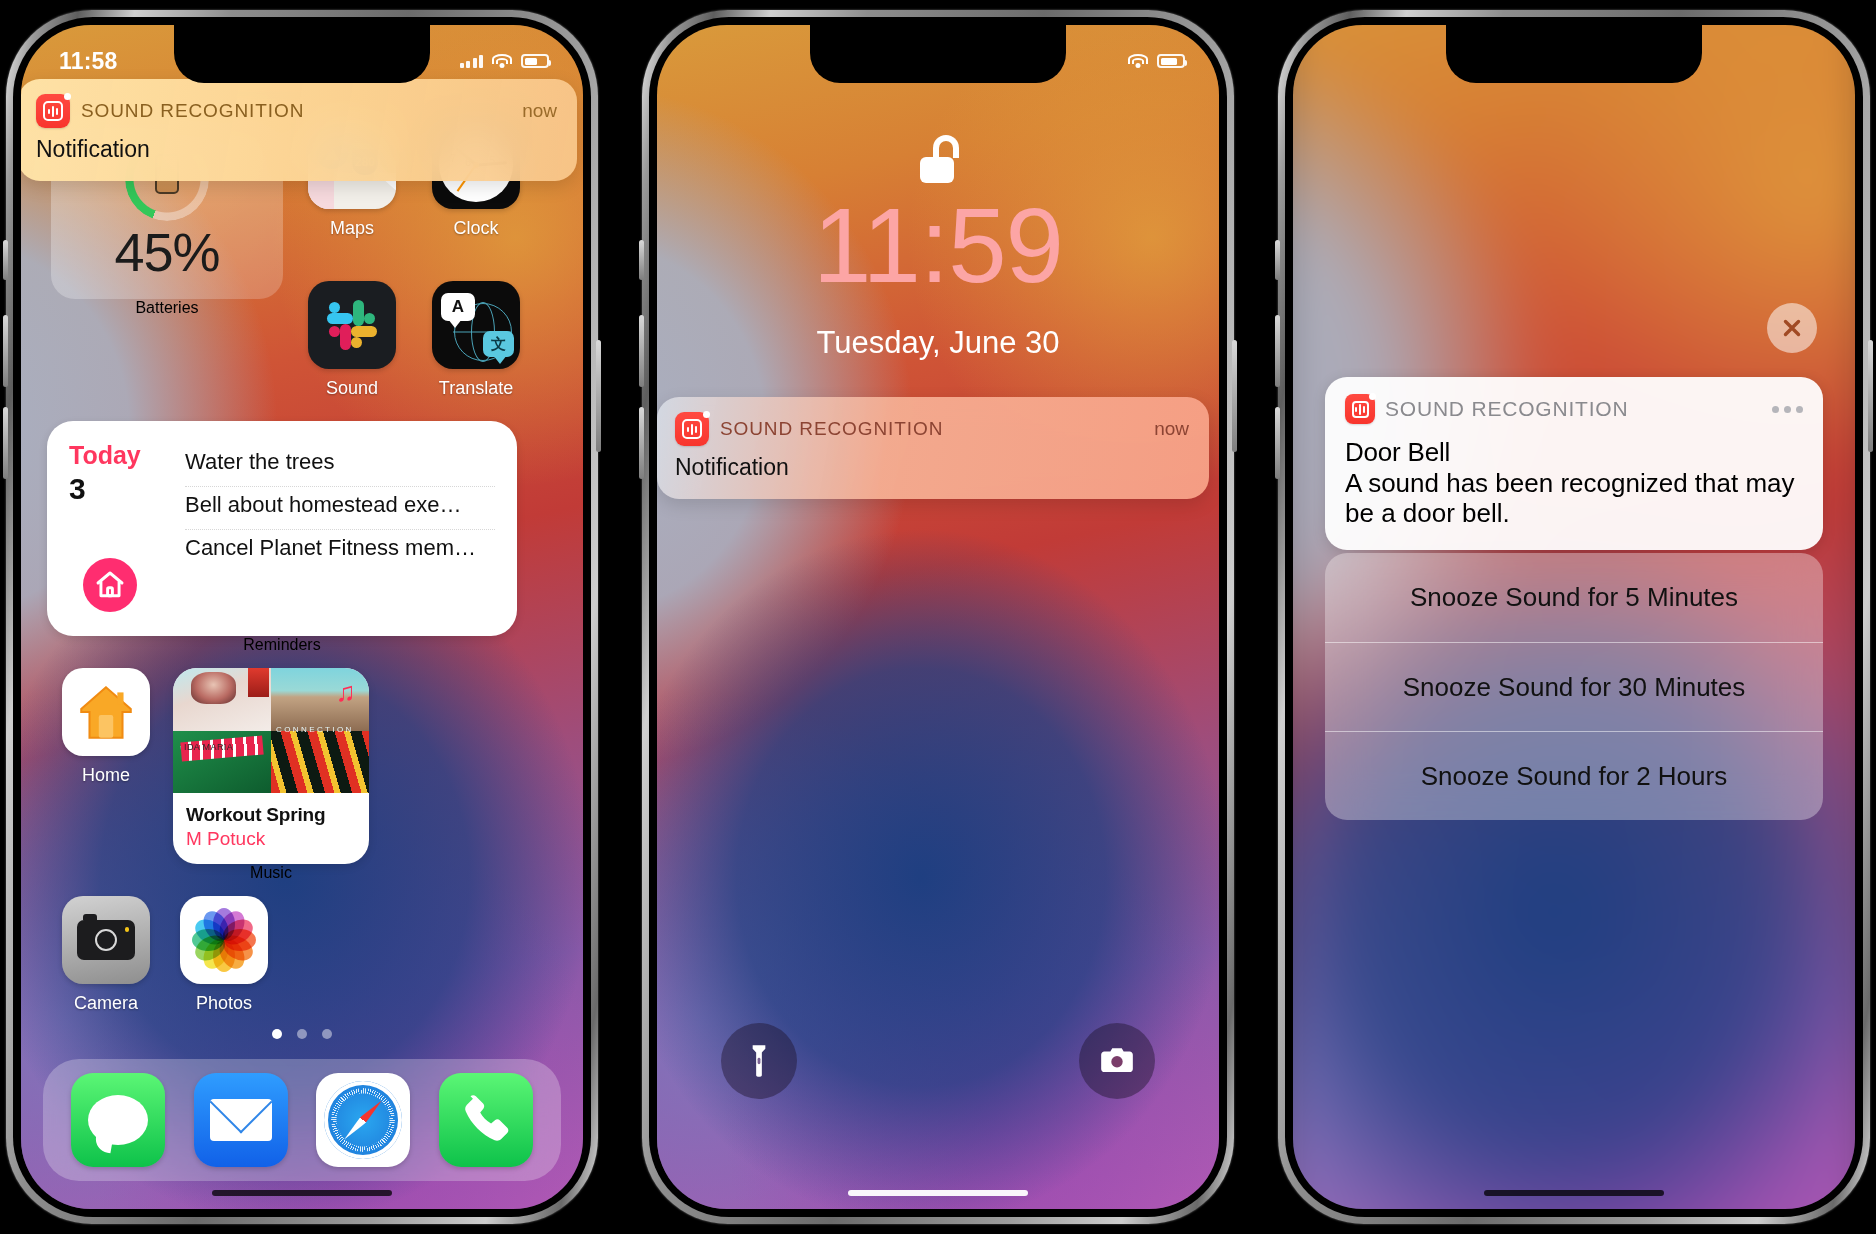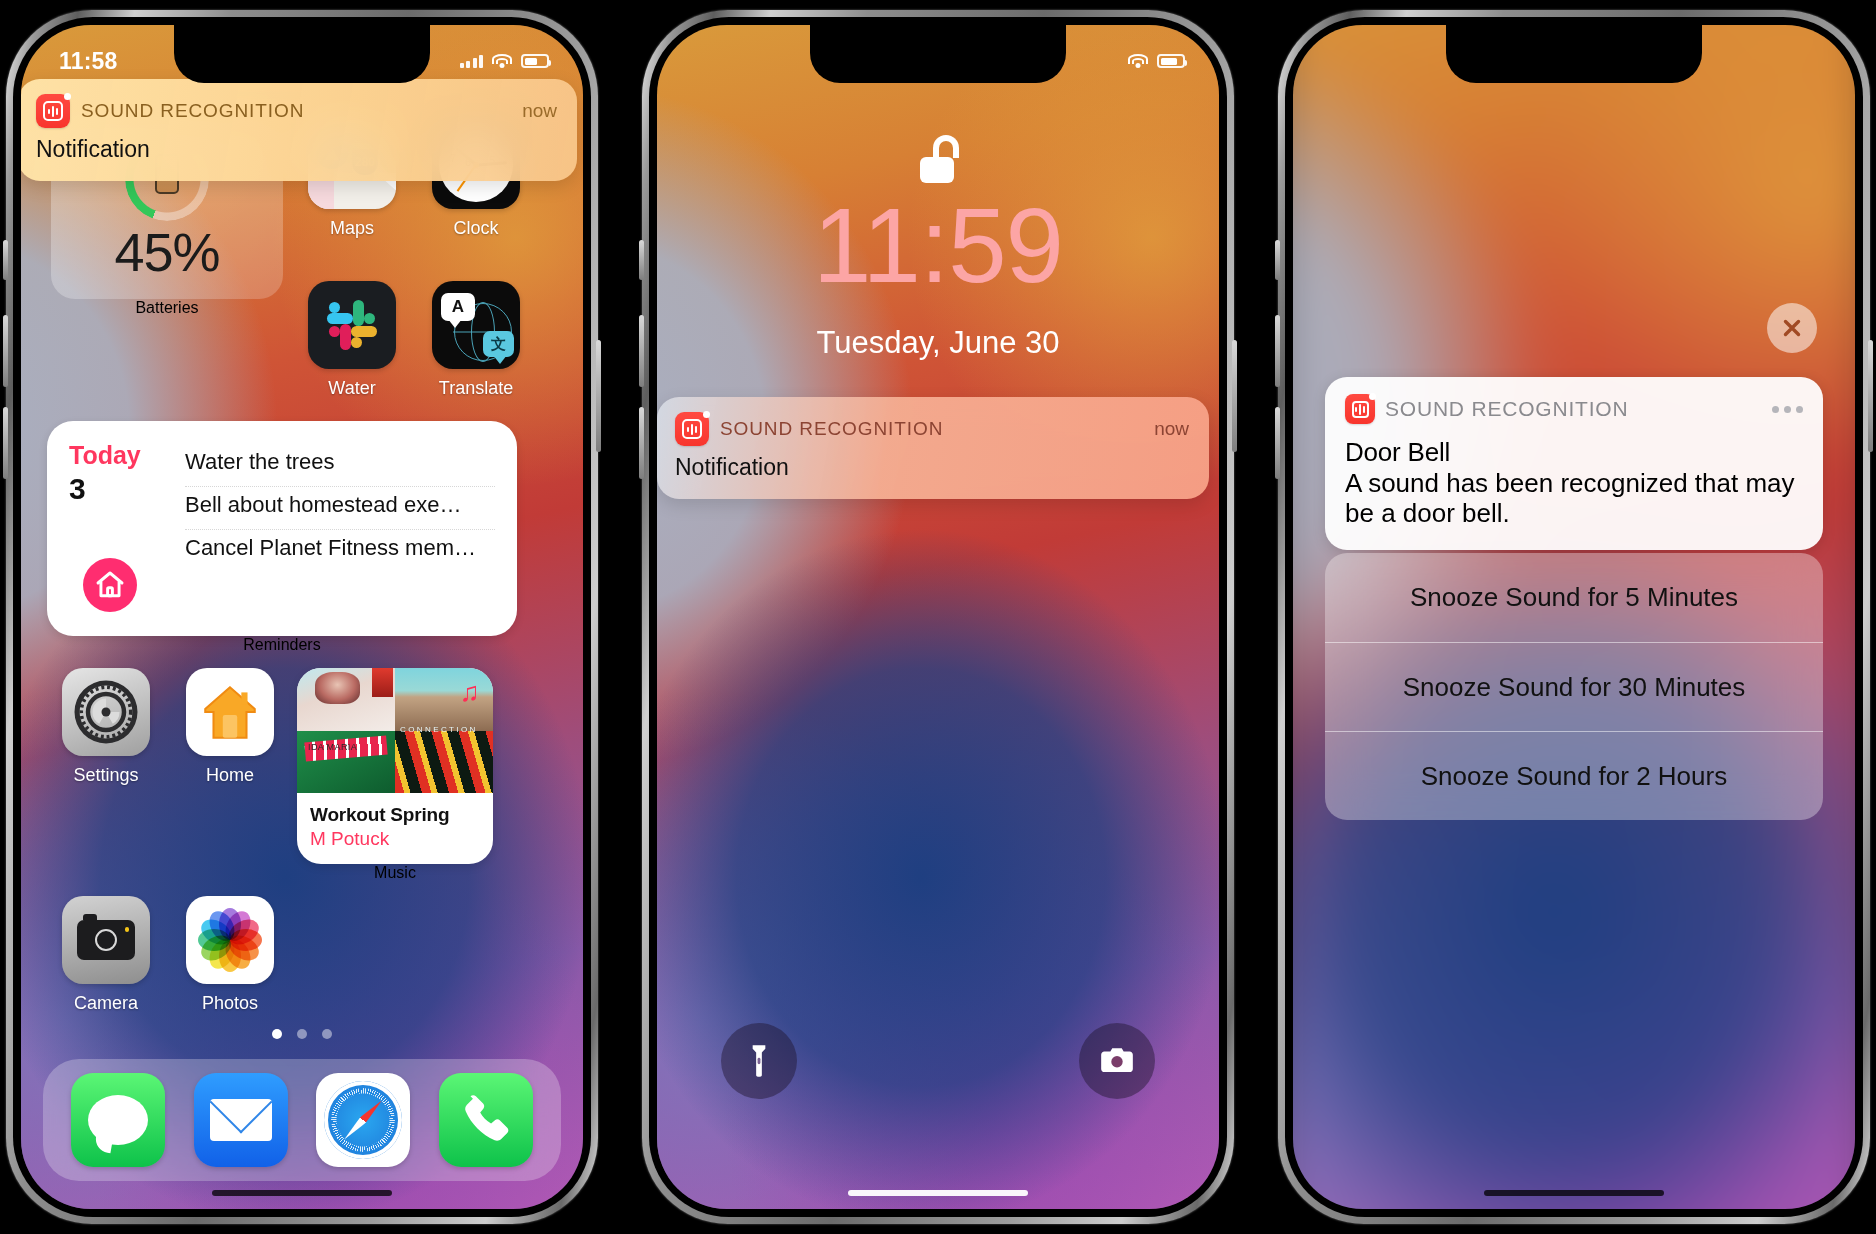--- a/index.html
+++ b/index.html
@@ -429,21 +429,21 @@
                     <b class="sl-a"></b>
                     <b class="sl-b"></b>
                     <b class="sl-c"></b>
                     <b class="sl-d"></b>
                 <b class="sl-e"></b>
                     <b class="sl-f"></b>
                     <b class="sl-g"></b>
                     <b class="sl-h"></b>
                   </div>
               </div>
-              <div class="lbl">Water</div>
+              <div class="lbl">Sound</div>
             </div>
             <div class="cell">
               <div class="ico i-trans">
                 <div class="globe"></div>
                 <div class="bub1">A</div>
                 <div class="bub2">文</div>
               </div>
               <div class="lbl">Translate</div>
             </div>
           </div>
@@ -466,34 +466,20 @@
                 <div class="sep"></div>
                 <div class="task">Bell about homestead exe…</div>
                 <div class="sep"></div>
                 <div class="task">Cancel Planet Fitness mem…</div>
               </div>
             </div>
             <div class="lbl">Reminders</div>
           </div>
 
           <div class="row" style="gap:6px;margin-top:14px;align-items:flex-start;">
-            <div class="cell">
-              <div class="ico i-set">
-                <svg viewBox="0 0 64 64" fill="#2c2c2e">
-                  <path d="M32 4a28 28 0 1 0 0 56 28 28 0 0 0 0-56zm0 4.5a23.5 23.5 0 1 1 0 47 23.5 23.5 0 0 1 0-47z"></path>
-                  <g>
-                    <circle cx="32" cy="32" r="22" fill="none" stroke="#2c2c2e" stroke-width="3.2" stroke-dasharray="2.6 2.6"></circle>
-                  </g>
-                  <path d="M32 14a18 18 0 1 0 0 36 18 18 0 0 0 0-36zm0 4a14 14 0 1 1 0 28 14 14 0 0 1 0-28z"></path>
-                  <path d="M32 20v12h-12a12 12 0 0 1 12-12zM44 32a12 12 0 0 1-6 10.4L32 32h12zM26 42.4A12 12 0 0 1 20 32h12z" fill="#dcdcdc"></path>
-                  <circle cx="32" cy="32" r="4" fill="#2c2c2e"></circle>
-                </svg>
-              </div>
-              <div class="lbl">Settings</div>
-            </div>
 
             <div class="cell">
               <div class="ico i-home">
                 <svg viewBox="0 0 64 64">
                   <path d="M32 8 8 29v3h8v25h32V32h8v-3L32 8z" fill="#f9a826"></path>
                   <path d="M32 8 8 29v3h8v25h32V32h8v-3L32 8z" fill="none" stroke="#f08b12" stroke-width="2"></path>
                   <rect x="43" y="13" width="6" height="12" fill="#f9a826"></rect>
                   <rect x="25" y="35" width="14" height="22" rx="2" fill="#fcc462"></rect>
                 </svg>
               </div>
@@ -513,21 +499,21 @@
                 <div class="note">♫</div>
                 <div class="meta">
                   <div class="trk">Workout Spring</div>
                   <div class="art2">M Potuck</div>
                 </div>
               </div>
               <div class="lbl">Music</div>
             </div>
           </div>
 
-          <div class="row" style="gap:6px;margin-top:14px;">
+          <div class="row" style="margin-top:14px;">
             <div class="cell">
               <div class="ico i-cam">
                 <div class="body">
                     <div class="lens"></div>
                     <div class="led"></div>
                   </div>
               </div>
               <div class="lbl">Camera</div>
             </div>
             <div class="cell">

